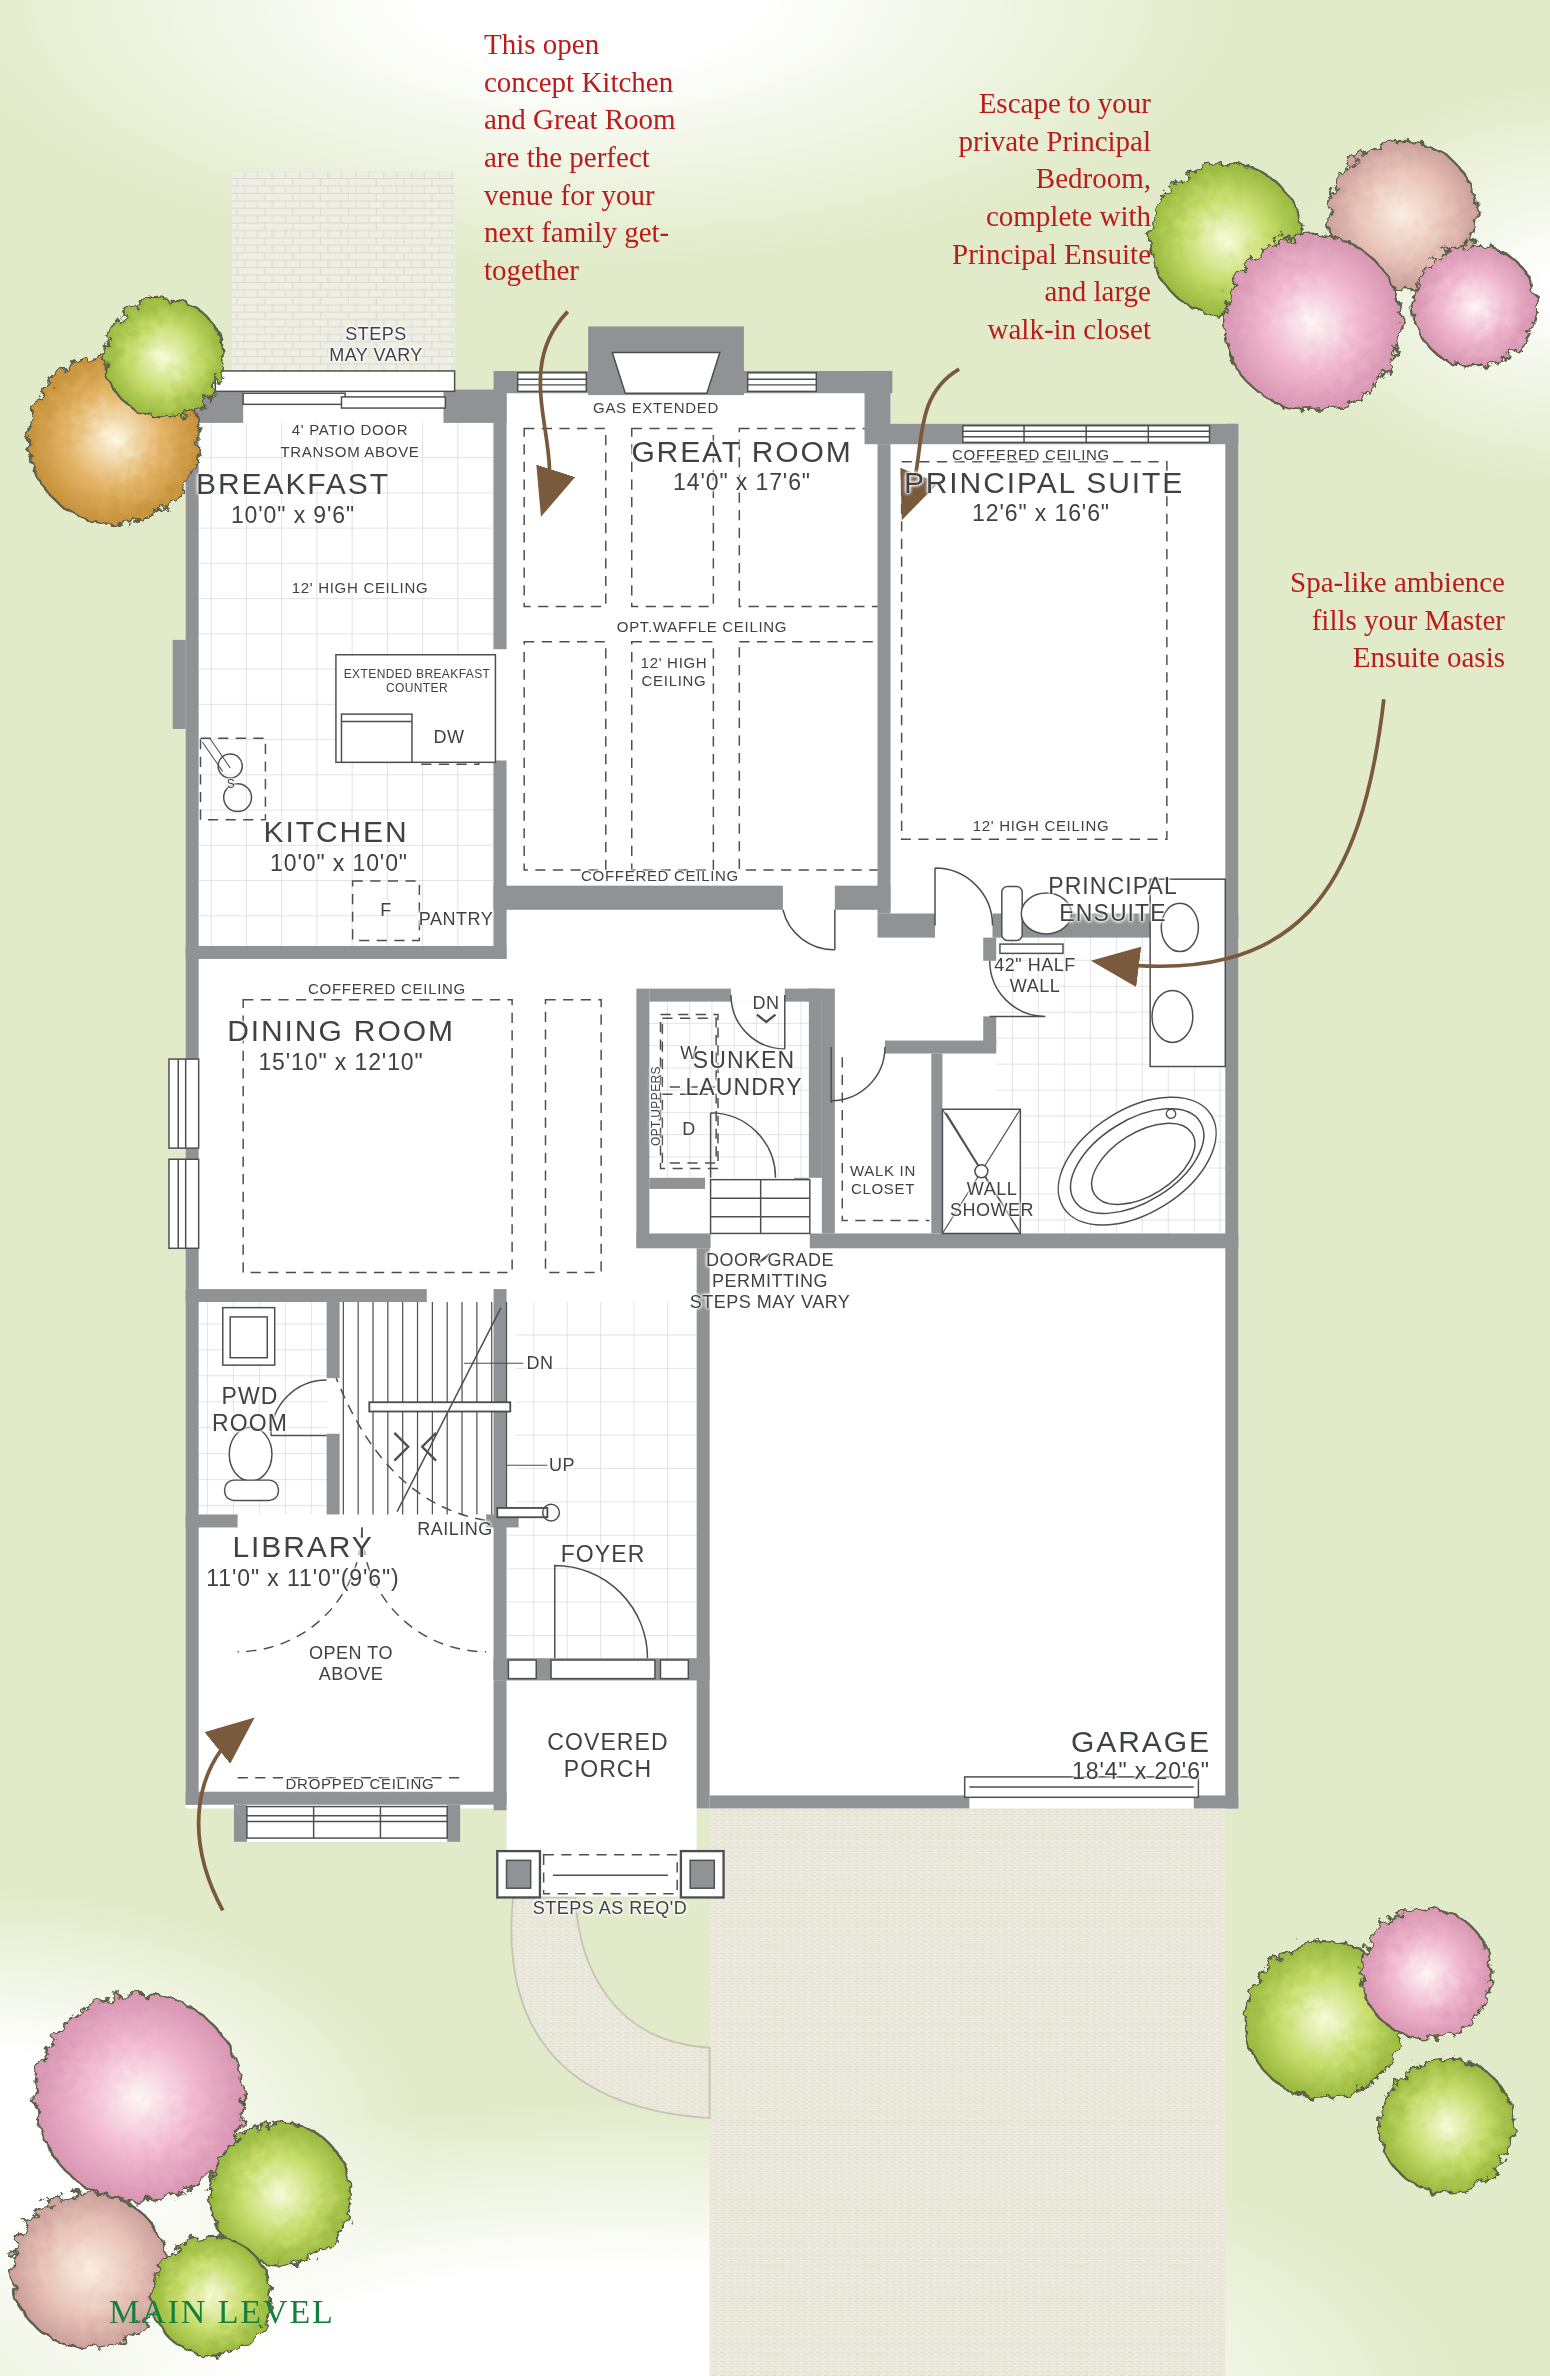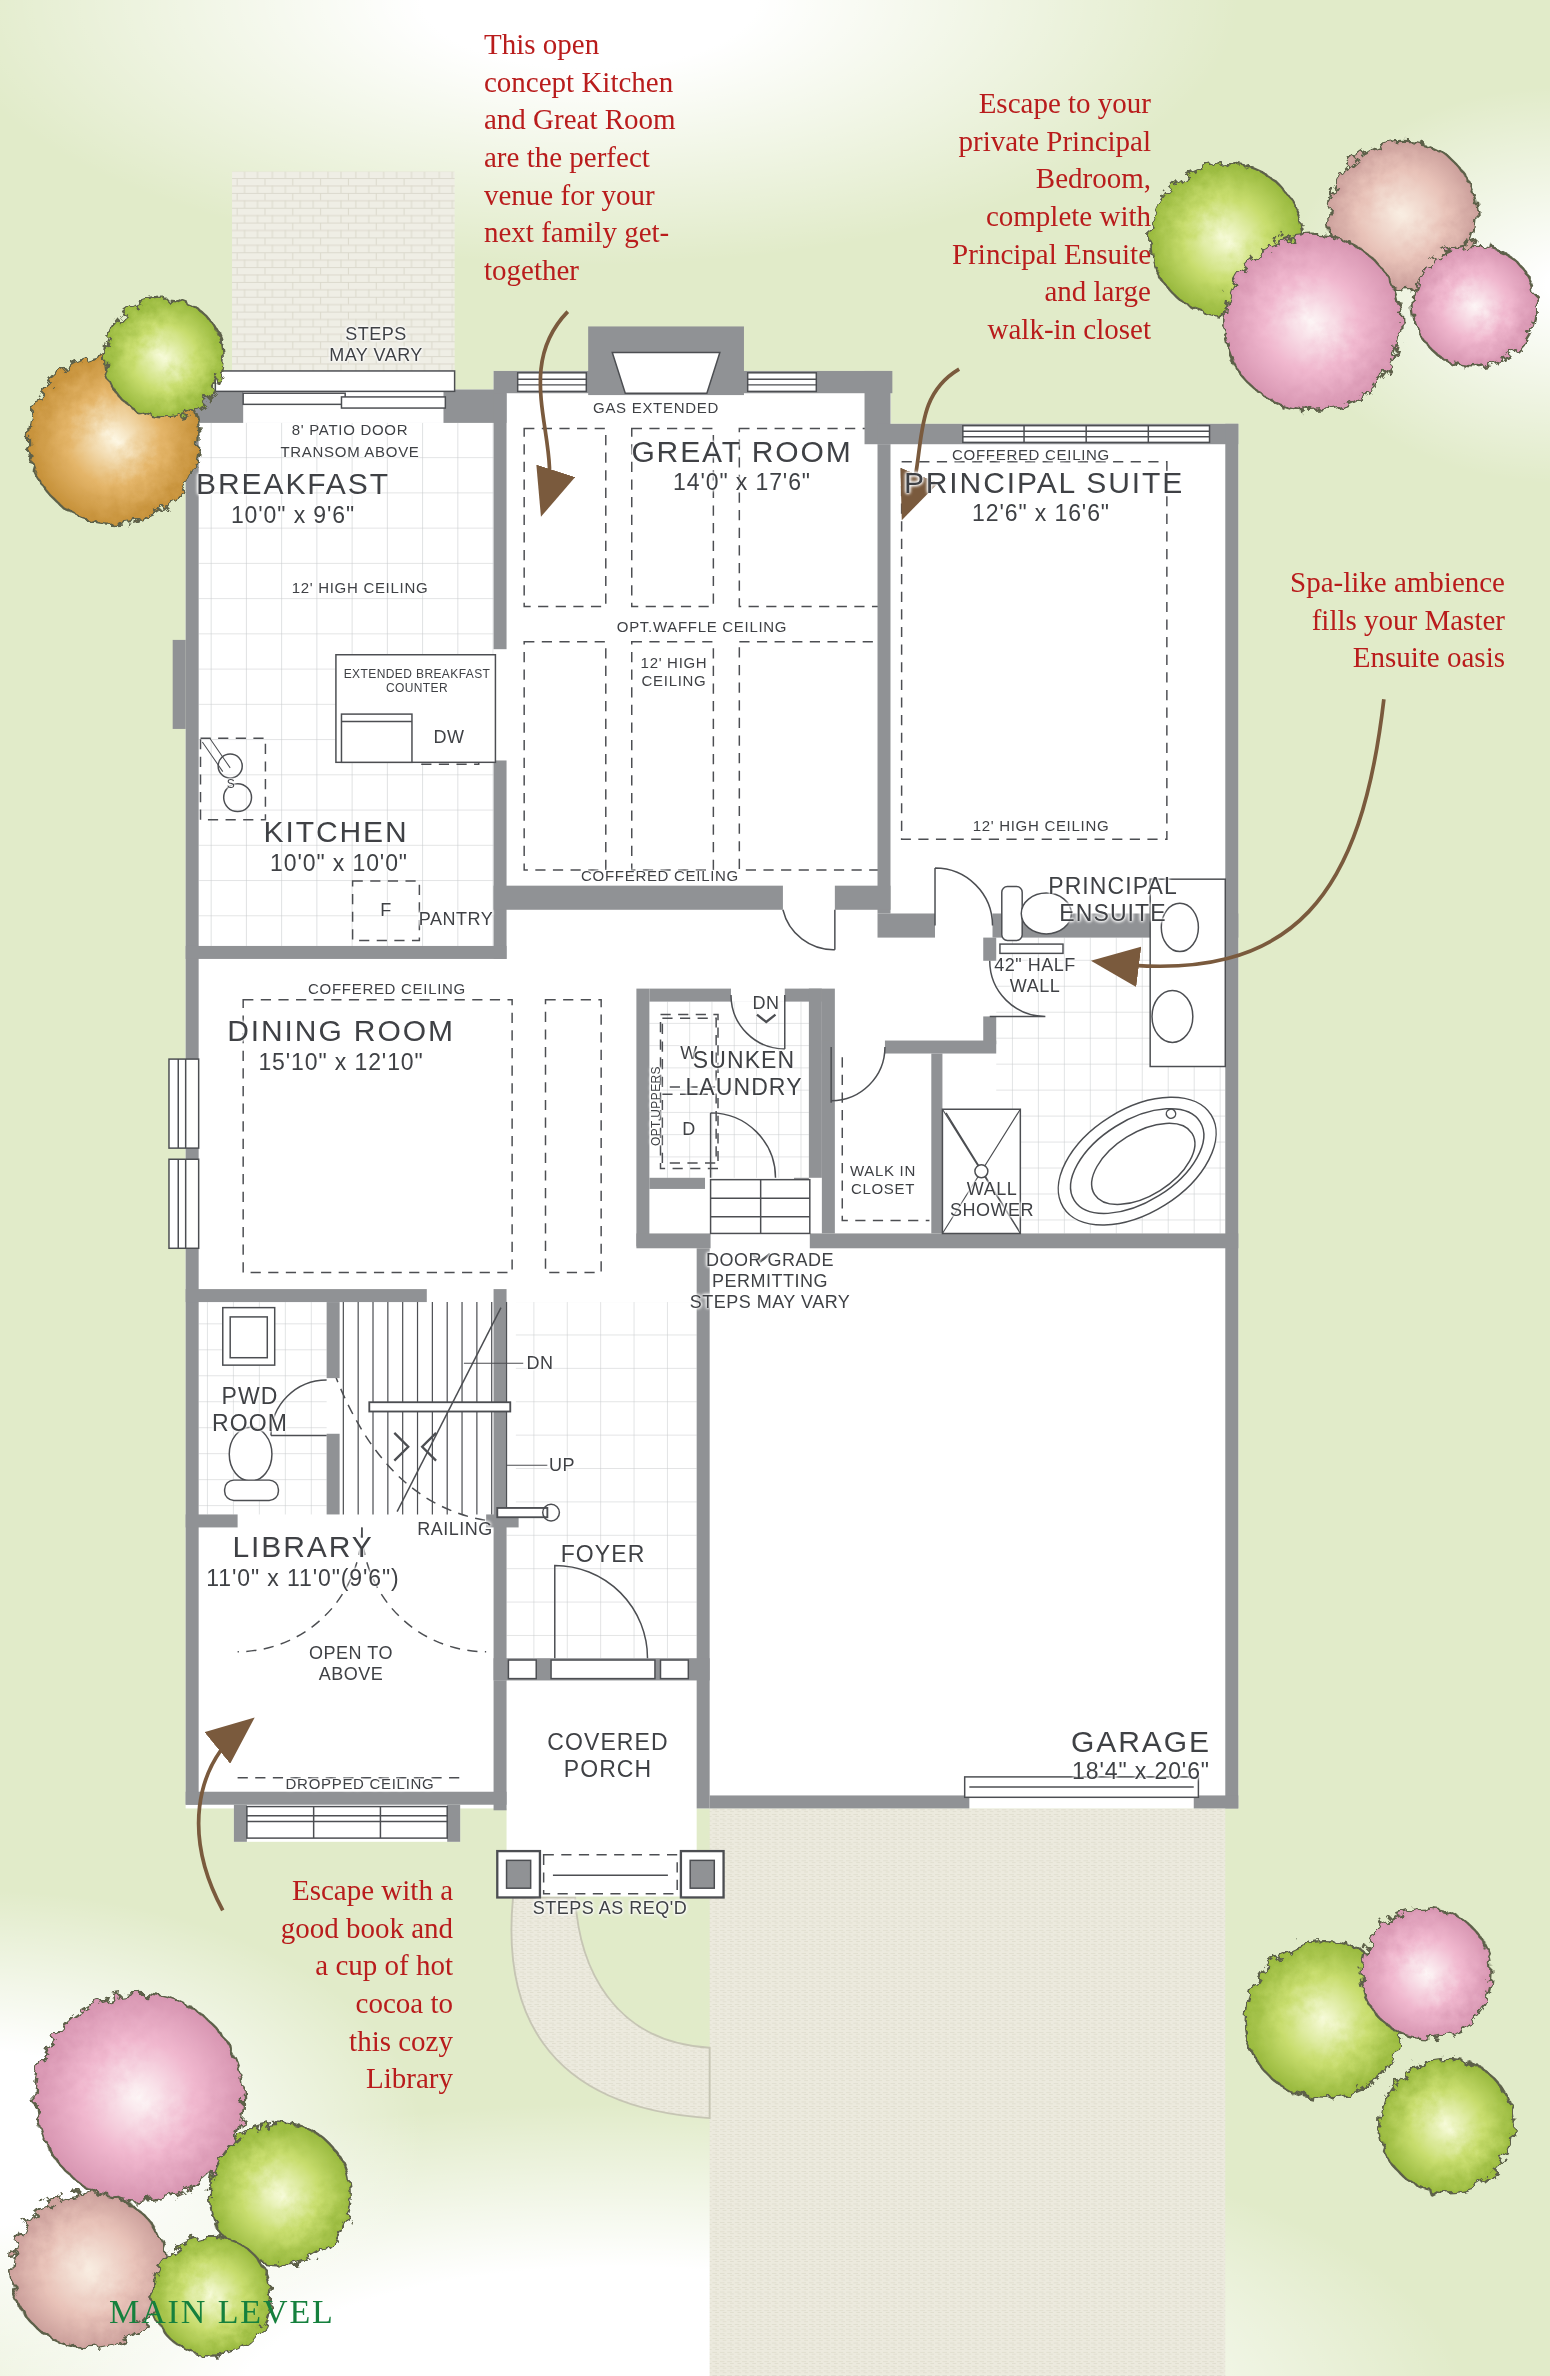--- a/index.html
+++ b/index.html
@@ -289,21 +289,21 @@
     <g fill="none" stroke="#7a5a3d" stroke-width="4" marker-end="url(#ah)">
       <path d="M 612,336 C 550,400 608,480 588,542"></path>
       <path d="M 1034,398 C 980,430 1000,490 978,546"></path>
       <path d="M 1492,754 C 1468,960 1400,1064 1192,1038"></path>
       <path d="M 240,2060 C 198,1982 208,1906 262,1862"></path>
     </g>
   </svg>
 
   <span class="lb s15" style="left:376px;top:345px">STEPS
 MAY VARY</span>
-  <span class="lb s16" style="left:350px;top:430px">8' PATIO DOOR</span>
+  <span class="lb s16" style="left:350px;top:430px">4' PATIO DOOR</span>
   <span class="lb s16" style="left:350px;top:452px">TRANSOM ABOVE</span>
   <span class="lb s30" style="left:293px;top:484px">BREAKFAST</span>
   <span class="lb s26" style="left:293px;top:516px">10'0" x 9'6"</span>
   <span class="lb s16" style="left:360px;top:588px">12' HIGH CEILING</span>
   <span class="lb s16" style="left:656px;top:408px">GAS EXTENDED</span>
   <span class="lb s30" style="left:742px;top:452px">GREAT ROOM</span>
   <span class="lb s26" style="left:742px;top:483px">14'0" x 17'6"</span>
   <span class="lb s16" style="left:702px;top:627px">OPT.WAFFLE CEILING</span>
   <span class="lb s16" style="left:674px;top:672px">12' HIGH
 CEILING</span>
@@ -367,22 +367,16 @@
   <div class="note r" style="left:863px;top:85px;width:288px">Escape to your
 private Principal
 Bedroom,
 complete with
 Principal Ensuite
 and large
 walk-in closet</div>
   <div class="note r" style="left:1234px;top:564px;width:271px">Spa-like ambience
 fills your Master
 Ensuite oasis</div>
-  <div class="note r" style="left:204px;top:1872px;width:249px">Escape with a
-good book and
-a cup of hot
-cocoa to
-this cozy
-Library</div>
 
   <div id="footer">MAIN LEVEL</div>
 </div>
 
 
 </body></html>

